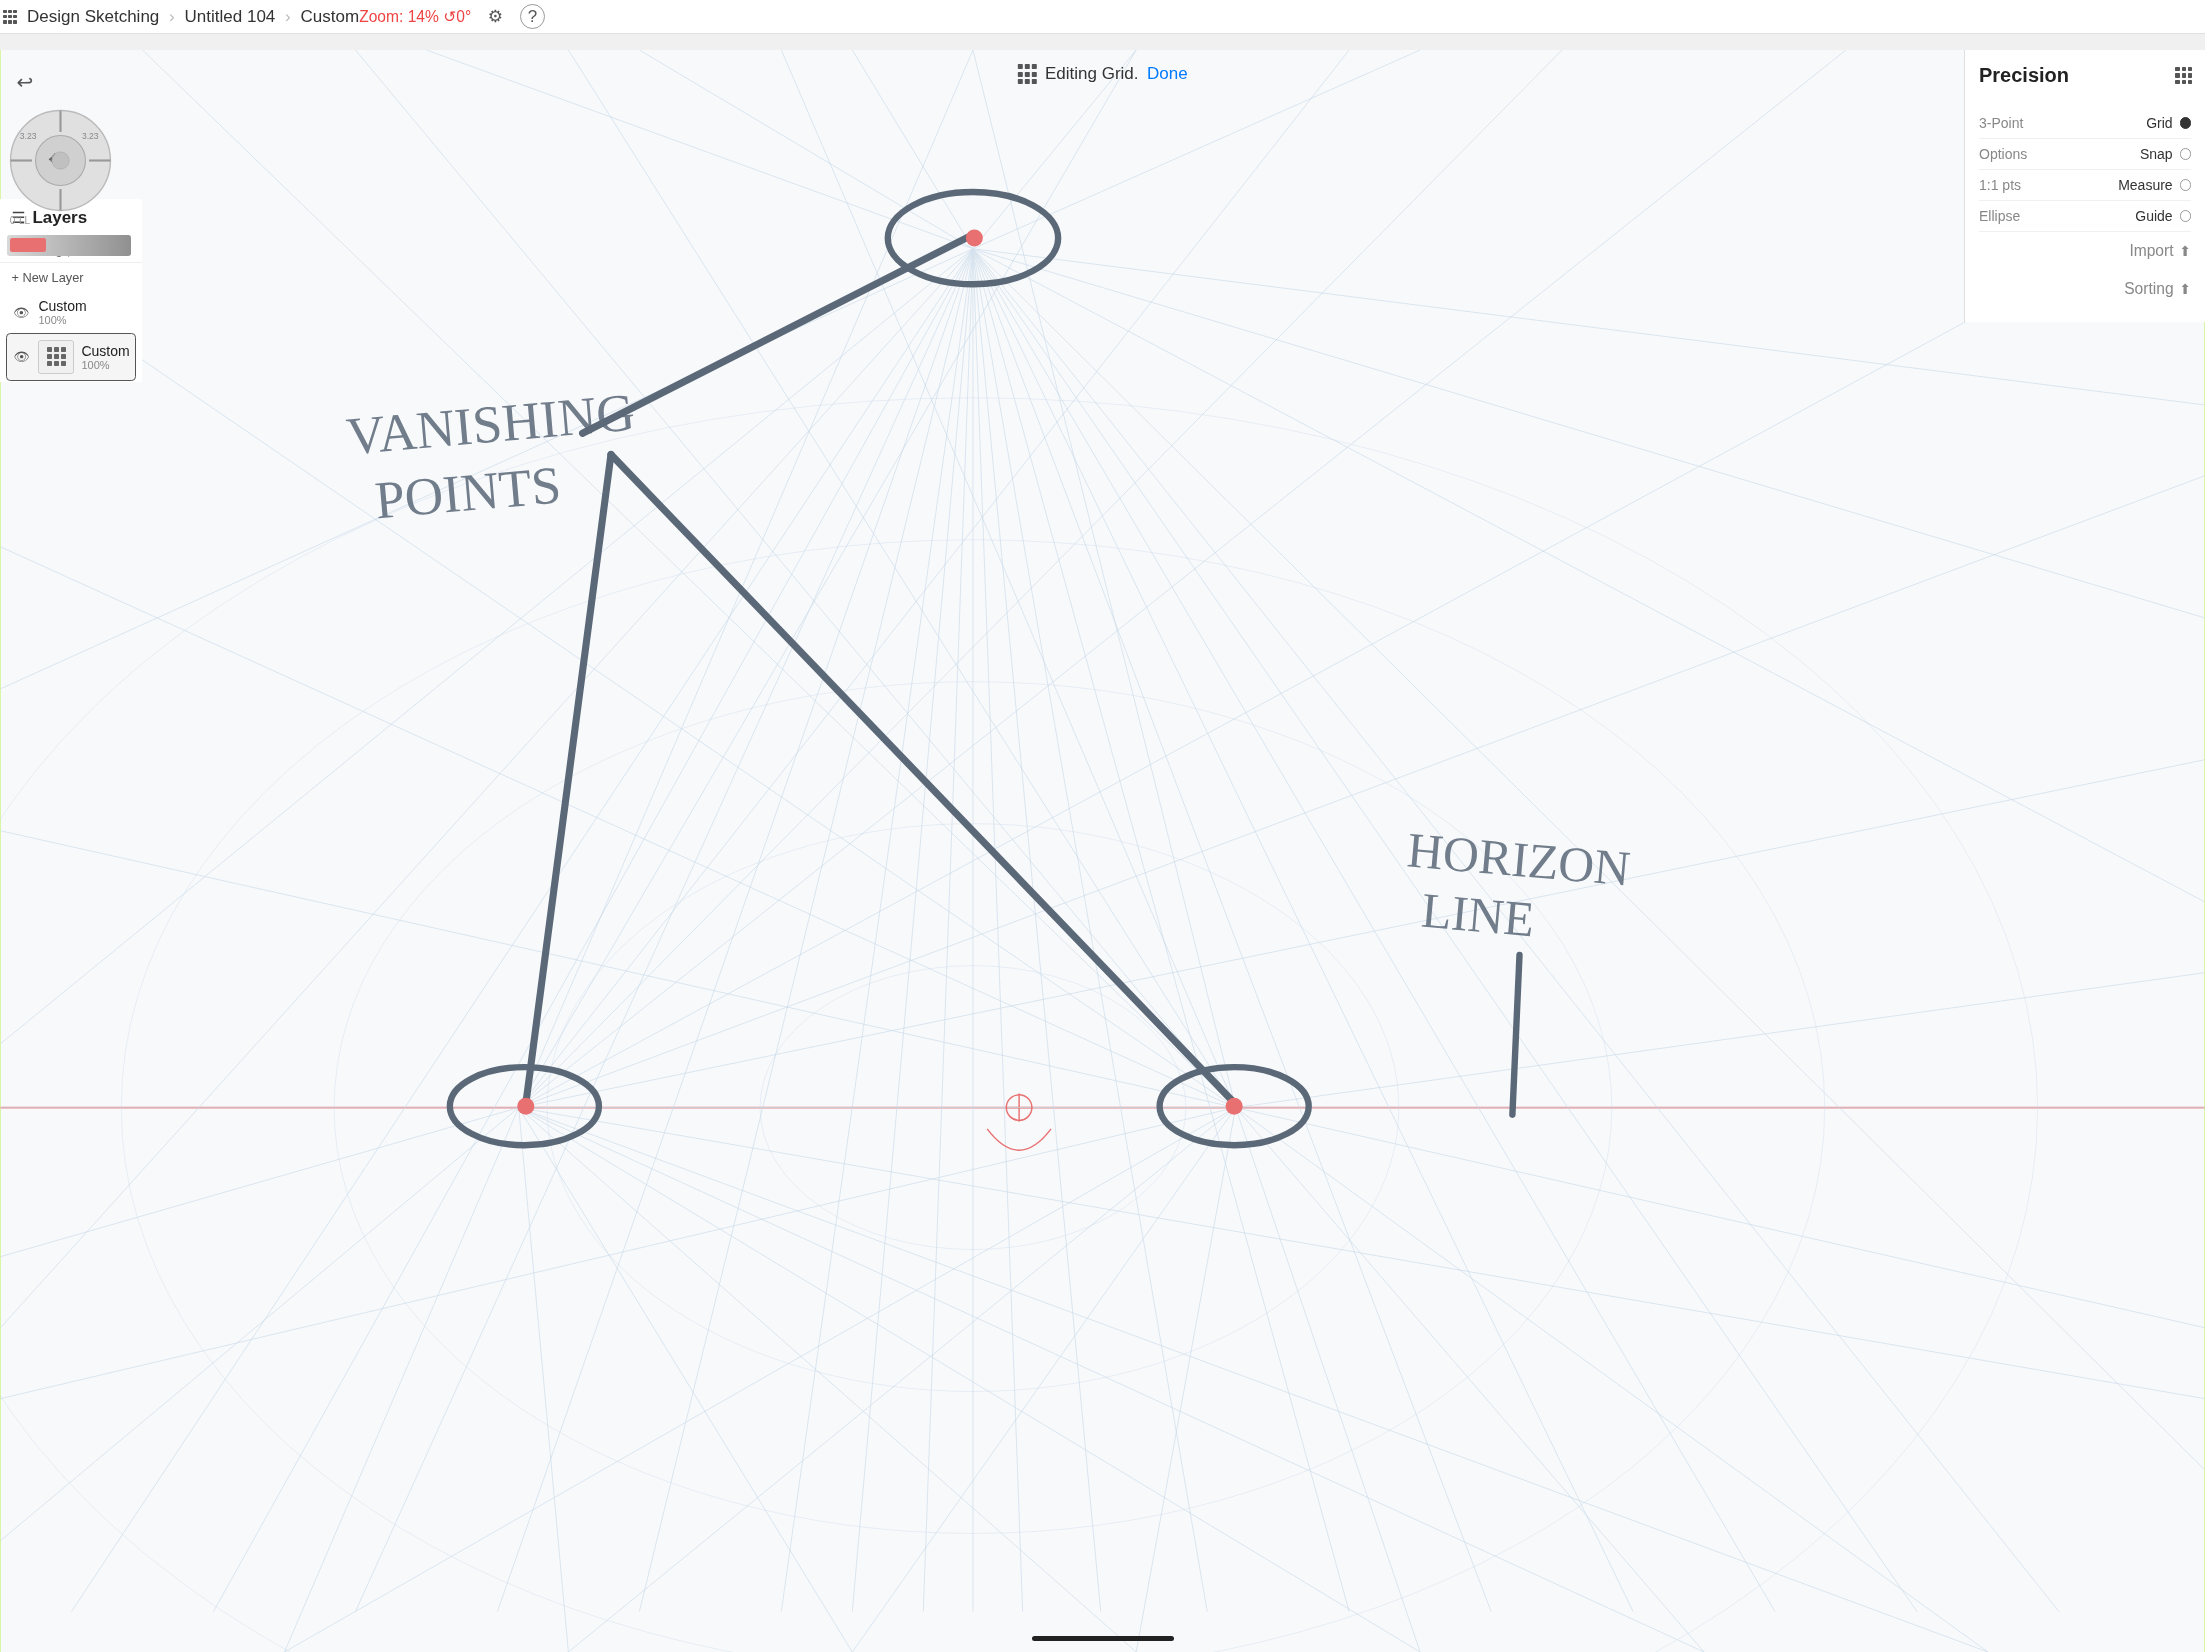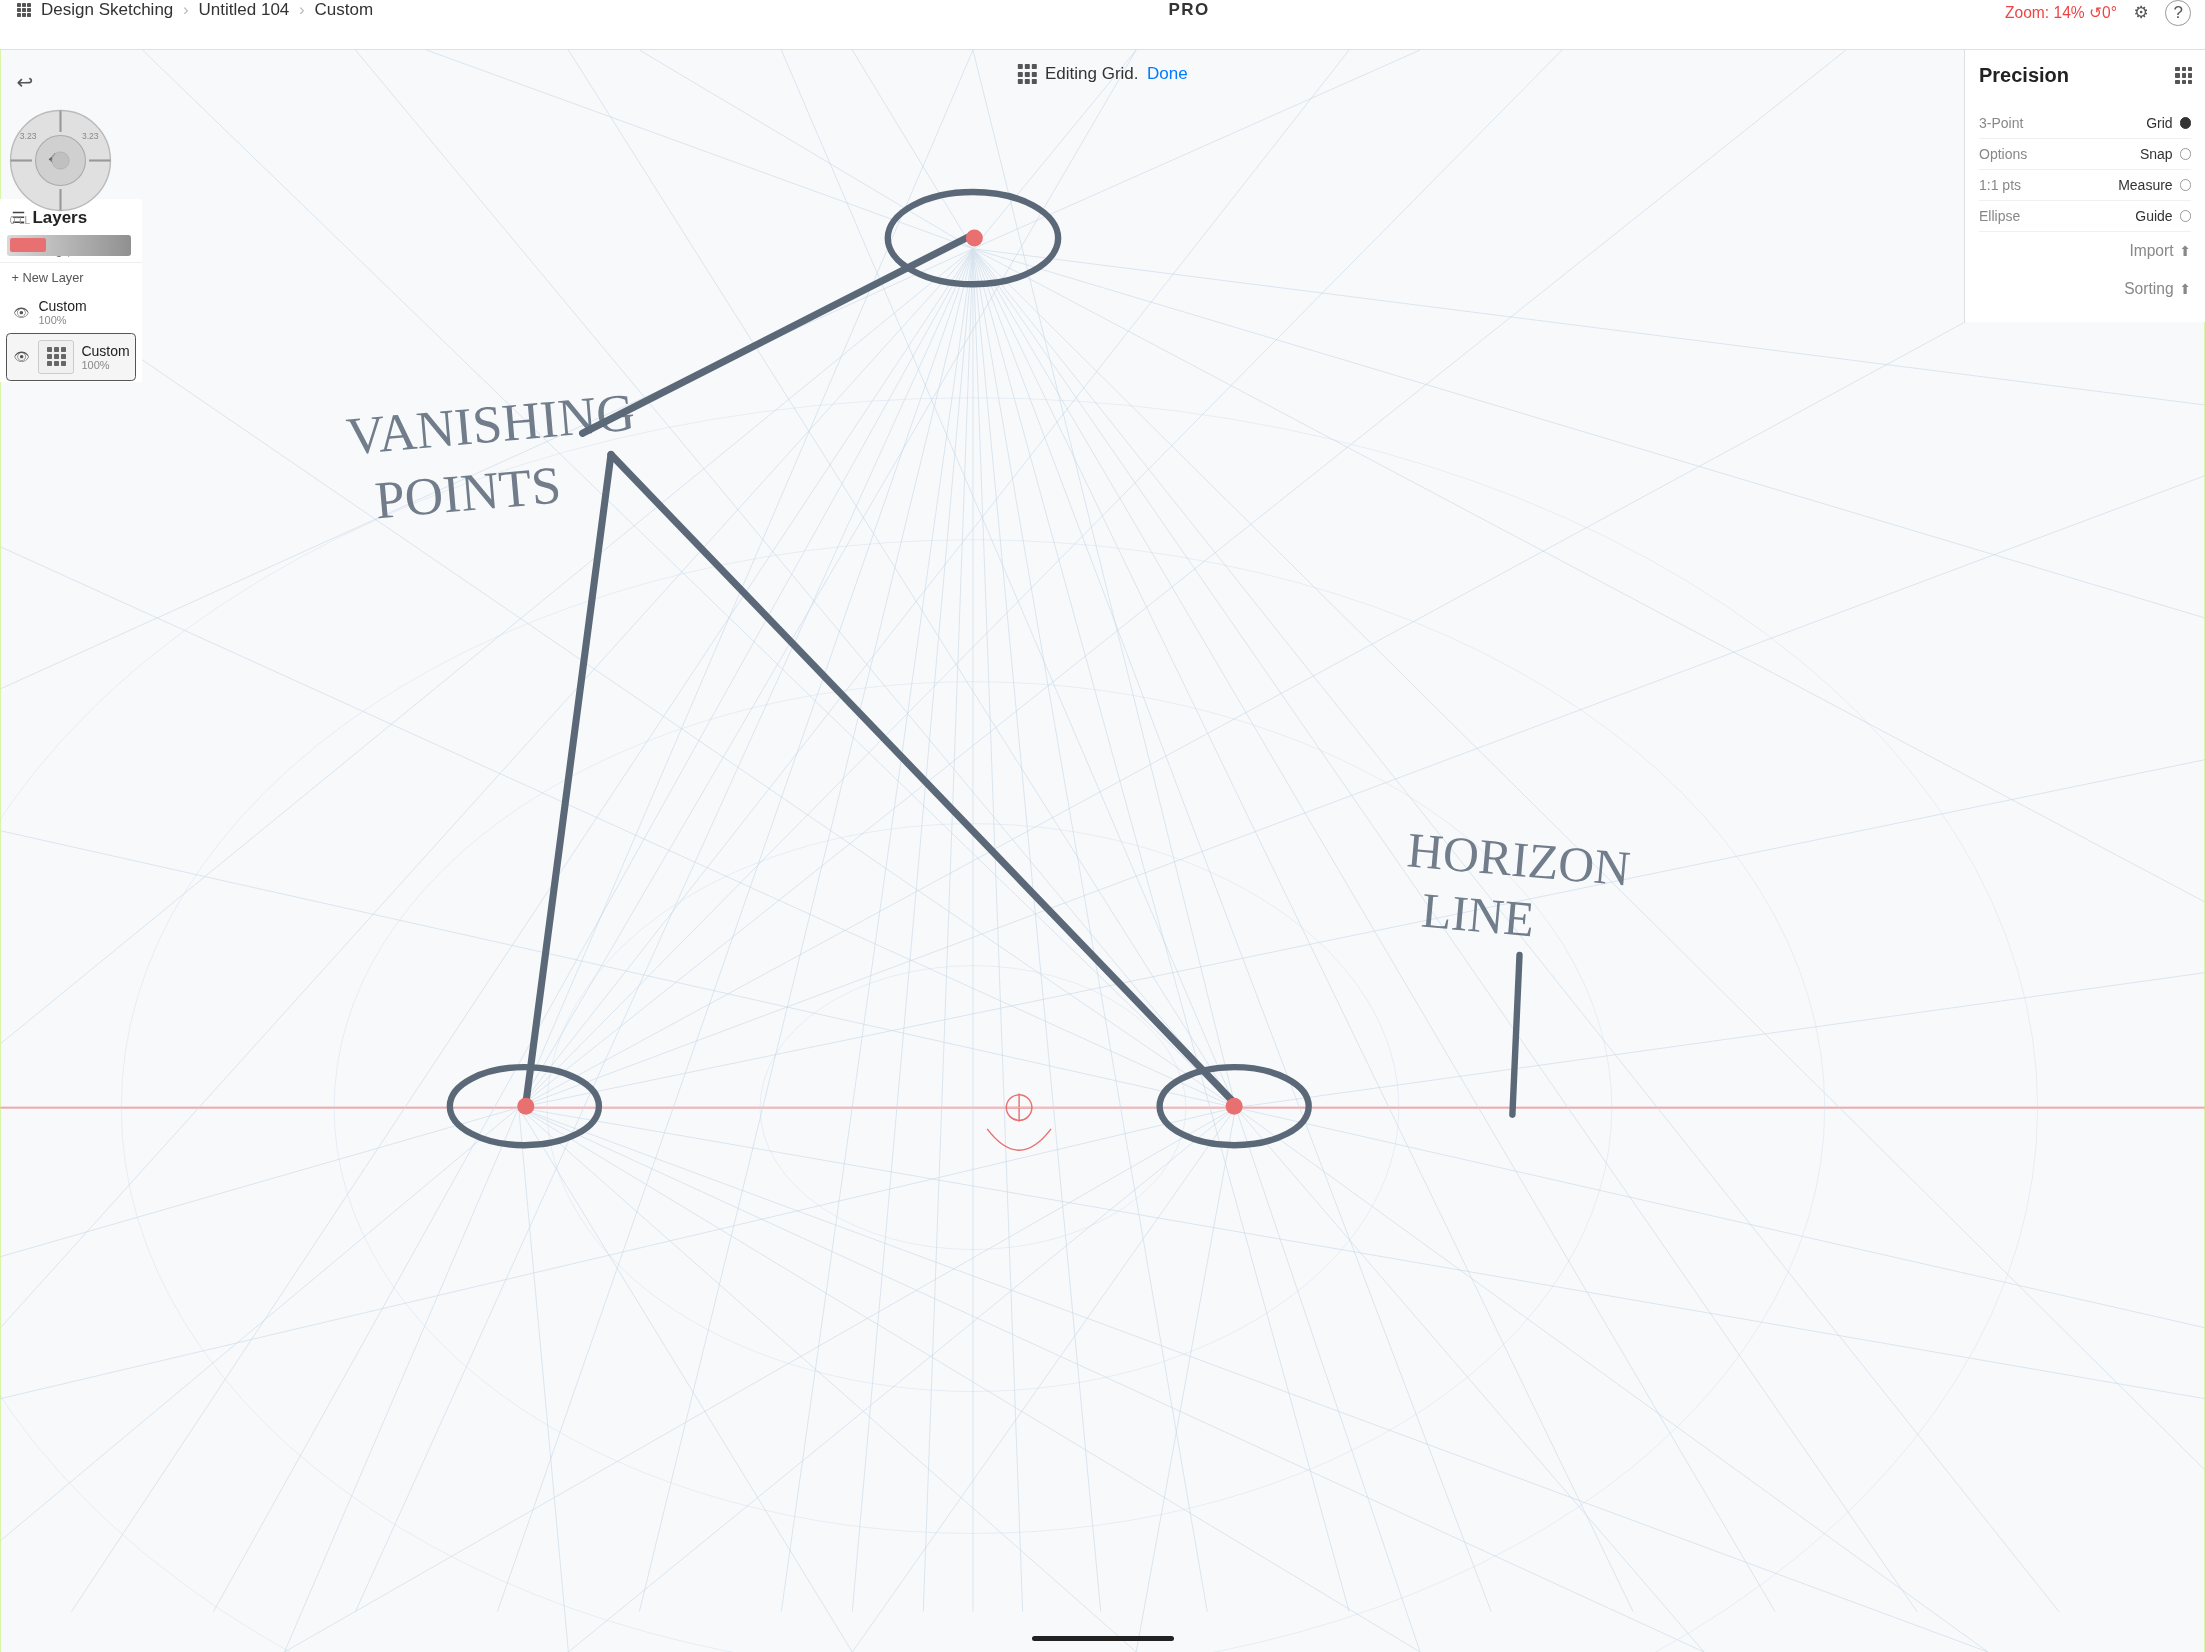--- a/index.html
+++ b/index.html
@@ -1,22 +1,22 @@
 <!DOCTYPE html>
 <html style="font-size:11.4px"><head>
   <meta charset="utf-8">
   <style>
     * { box-sizing: border-box; margin: 0; padding: 0; }
     body { font-family: -apple-system, BlinkMacSystemFont, 'Helvetica Neue', Arial, sans-serif; background: #f0f0f0; overflow: hidden; width: 2205px; height: 1653px; }
 
     
     .topbar {
-      position: absolute; top: 0; left: 0; right: 0; height: 50px;
+      position: absolute; top: 0; left: 0; right: 0; height: 34px;
       background: #ffffff; border-bottom: 0.7px solid #e0e0e0;
-      display: flex; align-items: flex-start; padding: 0 14px;
+      display: flex; align-items: center; padding: 0 0;
       z-index: 100;
     }
     .topbar-left { display: flex; align-items: center; gap: 7px; }
     .topbar-apps { width: 20px; height: 20px; display: flex; align-items: center; justify-content: center; cursor: pointer; }
     .grid-icon { display: grid; grid-template-columns: 1fr 1fr 1fr; gap: 1.4px; width: 14px; height: 14px; }
     .grid-icon span { background: #555; border-radius: 0.7px; }
     .topbar-sep { color: #bbb; font-size: 17px; margin: 0 2.8px; }
     .topbar-app-name { font-size: 17px; color: #333; font-weight: 400; }
     .topbar-untitled { font-size: 17px; color: #333; }
     .topbar-custom { font-size: 17px; color: #333; }
@@ -132,23 +132,20 @@
         <span></span>
           <span></span>
           <span></span>
       </div>
     </div>
     <span class="topbar-app-name">Design Sketching</span>
     <span class="topbar-sep">›</span>
     <span class="topbar-untitled">Untitled 104</span>
     <span class="topbar-sep">›</span>
     <span class="topbar-custom">Custom</span>
-  </div>
-  <div class="topbar-center">
-    <span class="topbar-pro">PRO</span>
   </div>
   <div class="topbar-right">
     <span class="zoom-label">Zoom: 14% ↺0°</span>
     <button class="topbar-icon-btn" style="font-size:17px; color:#555;">⚙</button>
     <button class="topbar-icon-btn" style="font-size:17px; color:#555; border:1.4px solid #999; width:25.6px; height:25.6px; border-radius:50%;">?</button>
   </div>
 </div>
 
 <div class="canvas-area">
 

